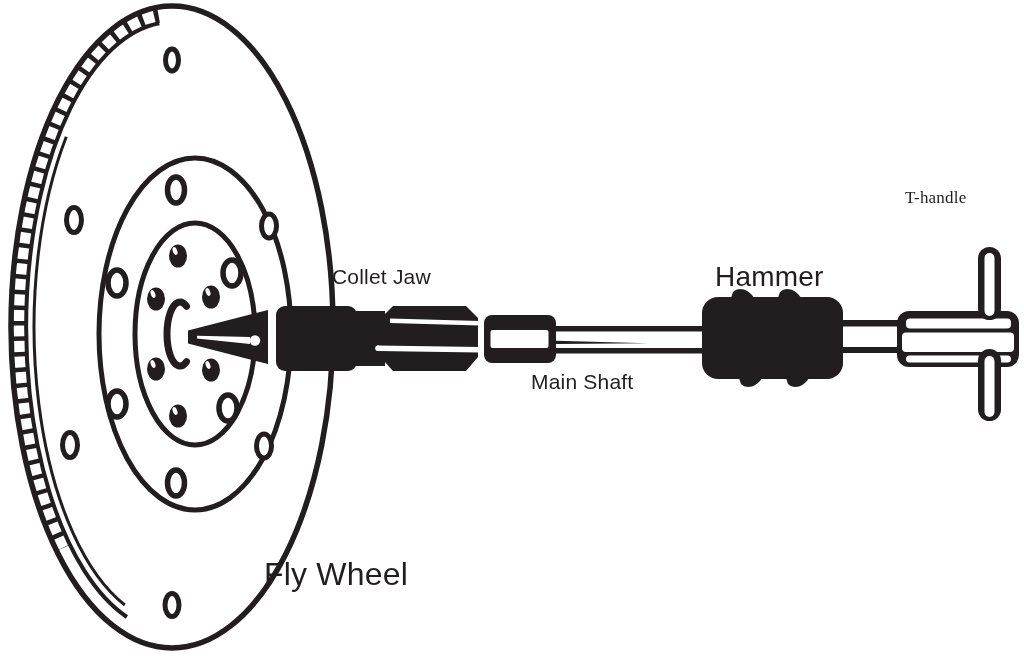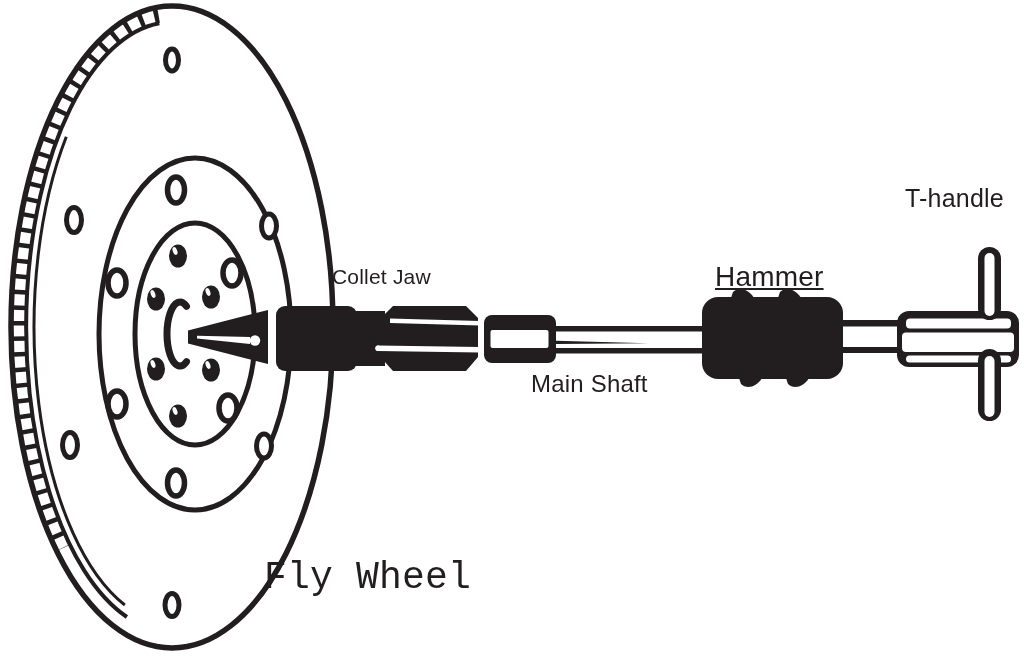--- a/index.html
+++ b/index.html
@@ -13,24 +13,24 @@
   }
   #stage svg { position: absolute; left: 0; top: 0; }
   .lbl {
     position: absolute;
     color: #221e1f;
     line-height: 1.08;
     white-space: nowrap;
     letter-spacing: 0.2px;
   }
   .lbl-collet  { left: 332px; top: 266px; font-size: 21px; }
-  .lbl-main    { left: 531px; top: 371px; font-size: 24px; }
-  .lbl-hammer  { left: 715px; top: 262px; font-size: 28px; text-decoration: underline; }
-  .lbl-thandle { left: 905px; top: 184px; font-size: 25px; line-height: 28px; }
-  .lbl-fly     { left: 264px; top: 557px; font-size: 38px; font-family: Liberation Mono, monospace; }
+  .lbl-main    { left: 531px; top: 371px; font-size: 21px; }
+  .lbl-hammer  { left: 715px; top: 262px; font-size: 28px; }
+  .lbl-thandle { left: 905px; top: 184px; font-size: 17px; line-height: 28px; font-family: Liberation Serif, serif; }
+  .lbl-fly     { left: 264px; top: 557px; font-size: 32px; }
 </style>
 </head>
 <body>
 
 <div id="stage">
 
   <svg width="1024" height="657" viewBox="0 0 1024 657">
 
     <g fill="none" stroke="#221e1f">
 

